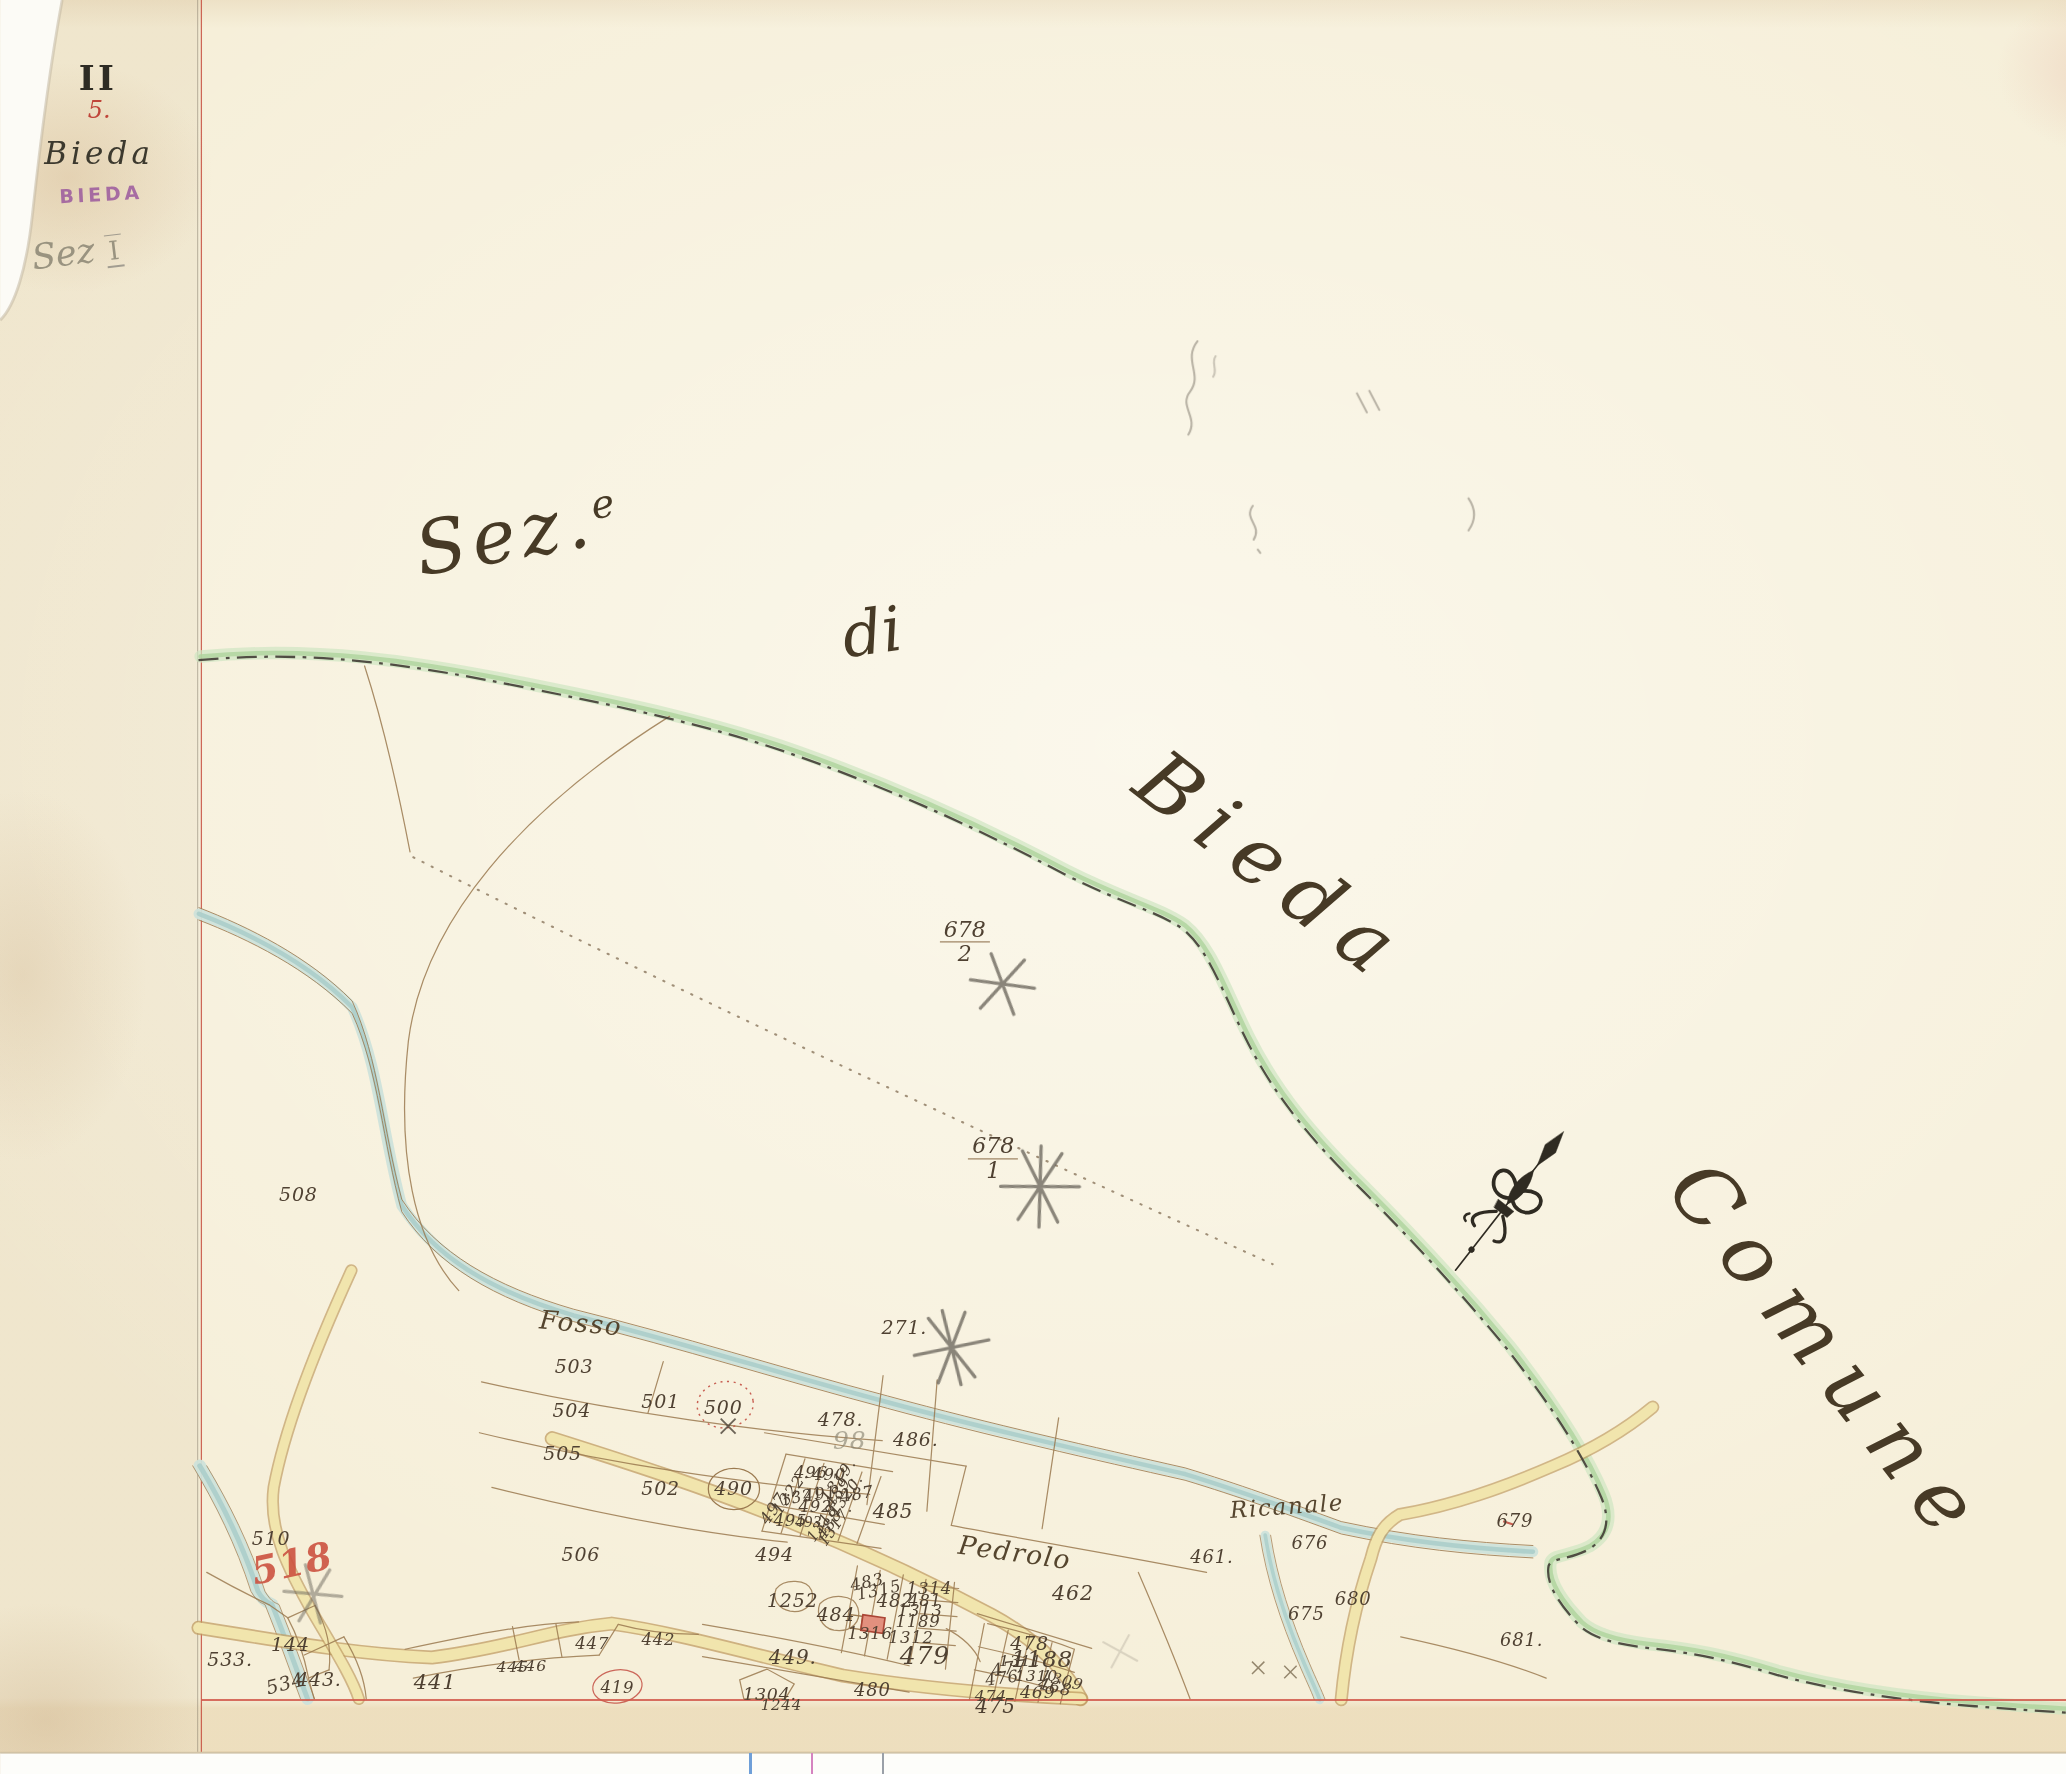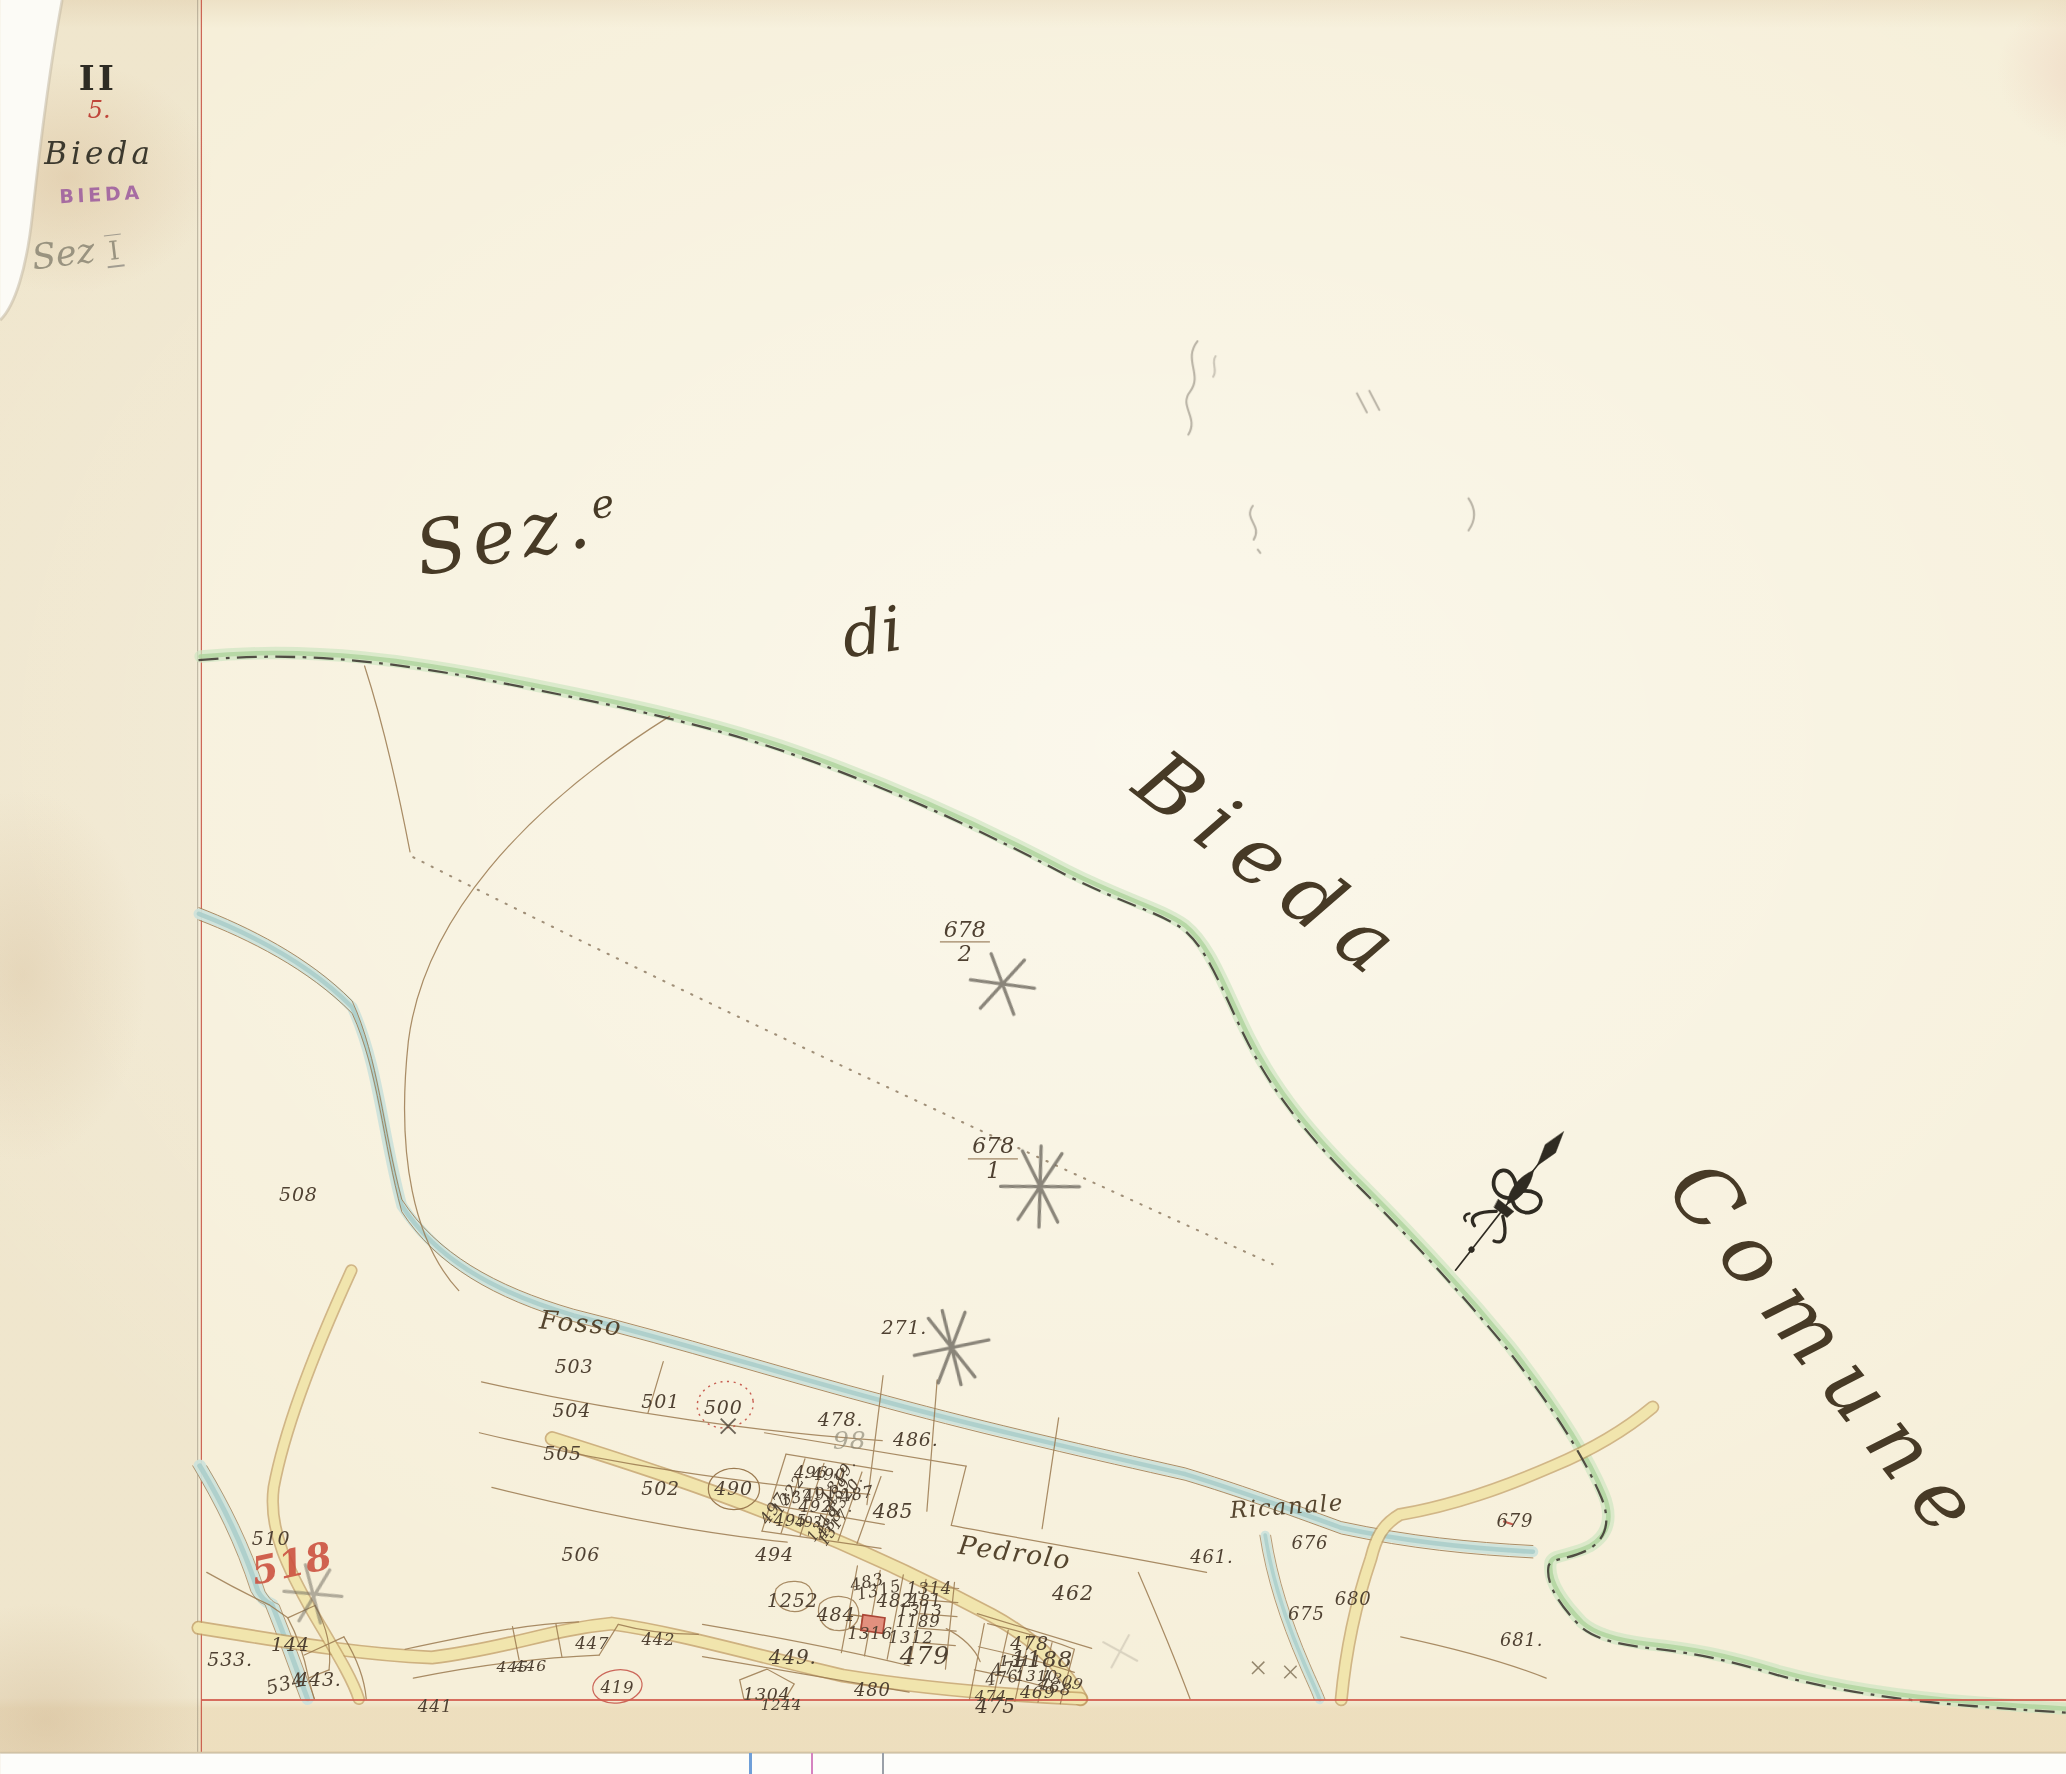--- a/index.html
+++ b/index.html
@@ -266,21 +266,21 @@
     </div>
   <div class="layer" id="parcelLayer">
       <span class="lbl" style="left: 13.1%; top: 67.3%; font-size: 19px; transform: translate(-50%, -50%) rotate(0deg);">508</span>
       <span class="lbl" style="left: 39.7%; top: 74.8%; font-size: 19px; transform: translate(-50%, -50%) rotate(0deg);">271.</span>
       <span class="lbl" style="left: 11.9%; top: 86.7%; font-size: 19px; transform: translate(-50%, -50%) rotate(0deg);">510</span>
       <span class="lbl red-crayon" style="left: 12.8%; top: 88.1%; font-size: 38px; transform: translate(-50%, -50%) rotate(-12deg);">518</span>
       <span class="lbl" style="left: 10.1%; top: 93.5%; font-size: 19px; transform: translate(-50%, -50%) rotate(0deg);">533.</span>
       <span class="lbl" style="left: 12.75%; top: 92.7%; font-size: 19px; transform: translate(-50%, -50%) rotate(0deg);">144</span>
       <span class="lbl" style="left: 12.5%; top: 94.85%; font-size: 19px; transform: translate(-50%, -50%) rotate(-14deg);">534</span>
       <span class="lbl" style="left: 14%; top: 94.65%; font-size: 19px; transform: translate(-50%, -50%) rotate(0deg);">443.</span>
-      <span class="lbl" style="left: 19.1%; top: 94.8%; font-size: 17px; transform: translate(-50%, -50%) rotate(0deg); margin-top: 24px;">441</span>
+      <span class="lbl" style="left: 19.1%; top: 94.8%; font-size: 21px; transform: translate(-50%, -50%) rotate(0deg);">441</span>
       <span class="lbl" style="left: 22.5%; top: 93.9%; font-size: 15.7px; transform: translate(-50%, -50%) rotate(0deg);">445</span>
       <span class="lbl" style="left: 23.3%; top: 93.85%; font-size: 15.7px; transform: translate(-50%, -50%) rotate(0deg);">446</span>
       <span class="lbl" style="left: 26%; top: 92.6%; font-size: 16.5px; transform: translate(-50%, -50%) rotate(0deg);">447</span>
       <span class="lbl" style="left: 28.9%; top: 92.4%; font-size: 16.5px; transform: translate(-50%, -50%) rotate(0deg);">442</span>
       <span class="lbl" style="left: 27.1%; top: 95.1%; font-size: 16.5px; transform: translate(-50%, -50%) rotate(0deg);">419</span>
       <span class="lbl" style="left: 34.3%; top: 96.1%; font-size: 15px; transform: translate(-50%, -50%) rotate(0deg);">1244</span>
       <span class="lbl" style="left: 25.2%; top: 77%; font-size: 19px; transform: translate(-50%, -50%) rotate(0deg);">503</span>
       <span class="lbl" style="left: 25.1%; top: 79.5%; font-size: 19px; transform: translate(-50%, -50%) rotate(0deg);">504</span>
       <span class="lbl" style="left: 24.7%; top: 81.9%; font-size: 19px; transform: translate(-50%, -50%) rotate(0deg);">505</span>
       <span class="lbl" style="left: 25.5%; top: 87.6%; font-size: 19px; transform: translate(-50%, -50%) rotate(0deg);">506</span>

